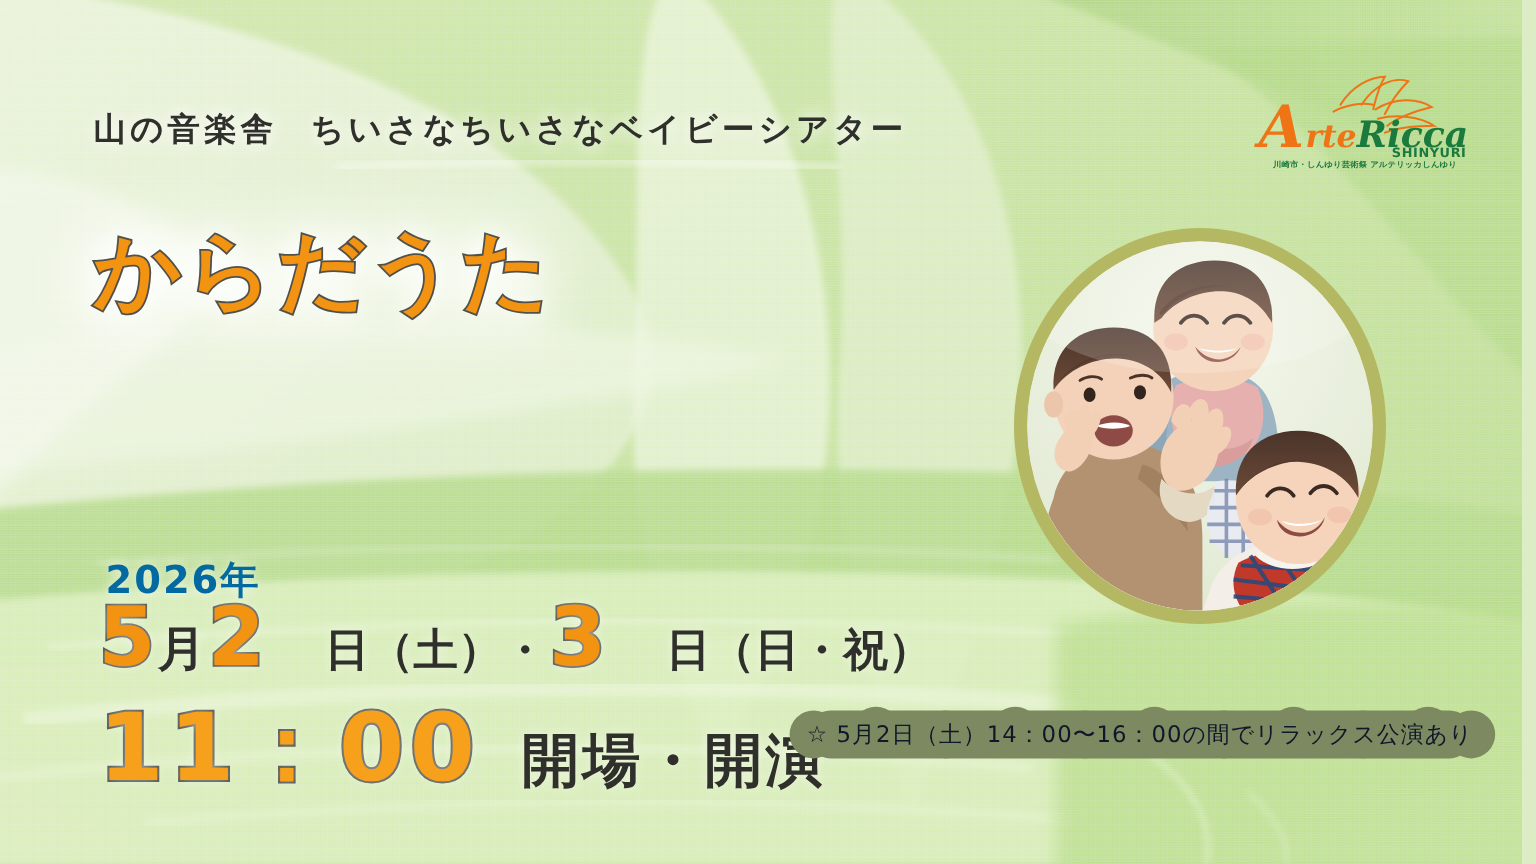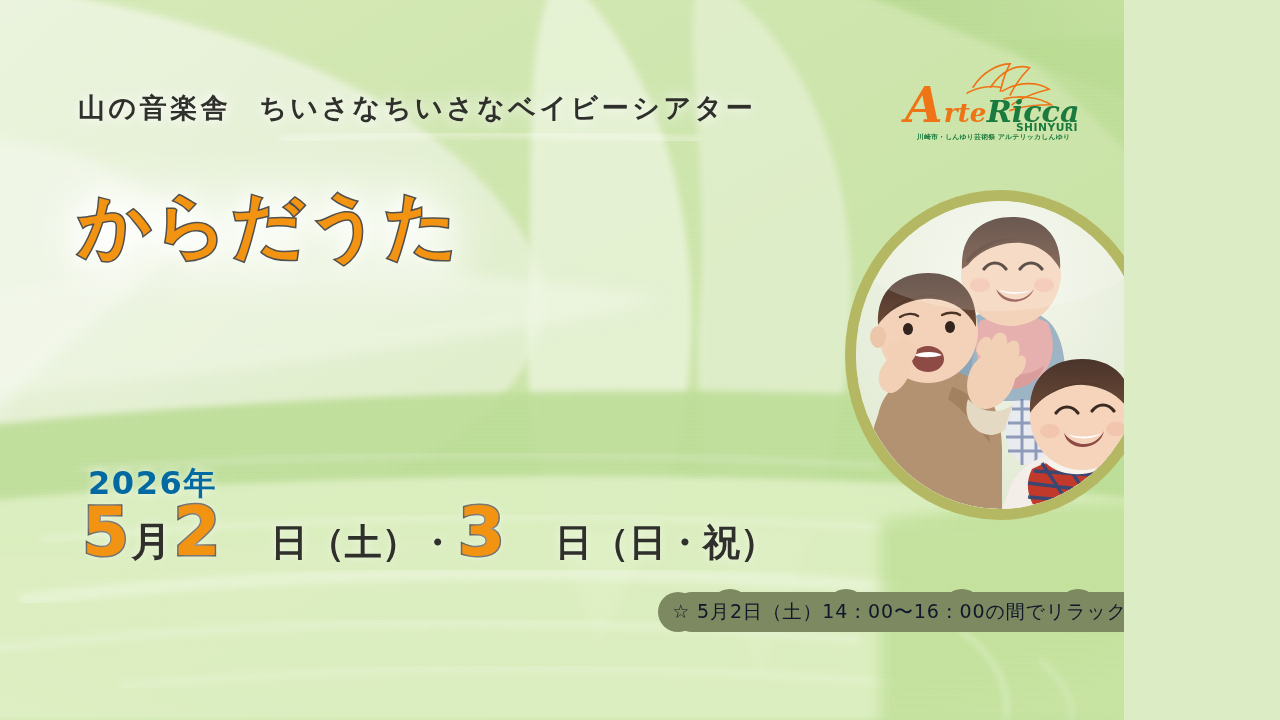--- a/index.html
+++ b/index.html
@@ -6,21 +6,21 @@
   * { margin:0; padding:0; box-sizing:border-box; }
   html,body { width:1280px; height:720px; overflow:hidden; }
   body {
     font-family:"DejaVu Sans","Liberation Sans",sans-serif;
     background:#dcecc4;
   }
 
   
   #poster {
     position:relative;
-    width:1124px; height:720px;
+    width:1268px; height:720px;
     overflow:hidden;
     background:#c9e2a4;
   }
 
   
   .bg-layer { position:absolute; inset:0; pointer-events:none; }
   .bg-svg { position:absolute; inset:0; width:1280px; height:720px; display:block; }
 
   
   .paper {
@@ -268,20 +268,24 @@
 
   <div id="date-line" class="hand">
     <span class="num">5</span>
     <span class="unit">月</span>
     <span class="num">2</span>
     <span class="unit small">日（土）・</span>
     <span class="num">3</span>
     <span class="unit small">日（日・祝）</span>
   </div>
 
+  <div id="time-line" class="hand">
+    <span class="tnum">11：00</span>
+    <span class="tlabel">開場・開演</span>
+  </div>
 
   <div id="photo-frame">
     <div id="photo-inner">
       <svg viewBox="0 0 288 308">
         <defs>
           <clipPath id="cclip">
               <ellipse cx="144" cy="154" rx="144" ry="154"></ellipse>
             </clipPath>
           <radialGradient id="bgph" cx="50%" cy="25%" r="85%">
             <stop offset="0%" stop-color="#f4f7ec"></stop>

